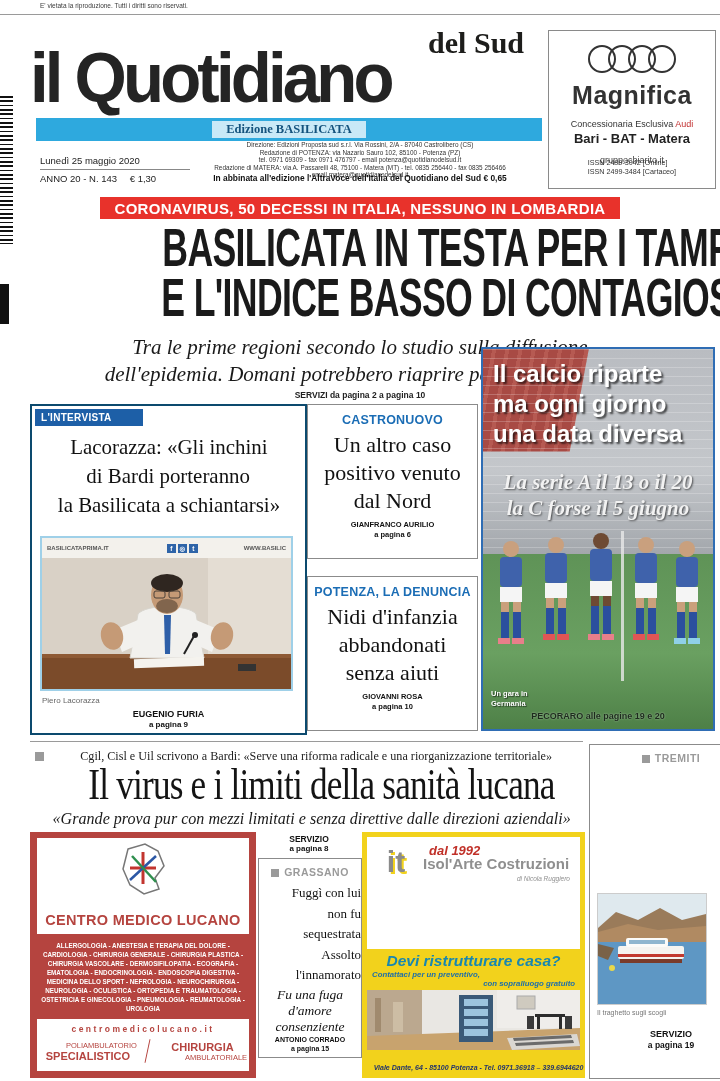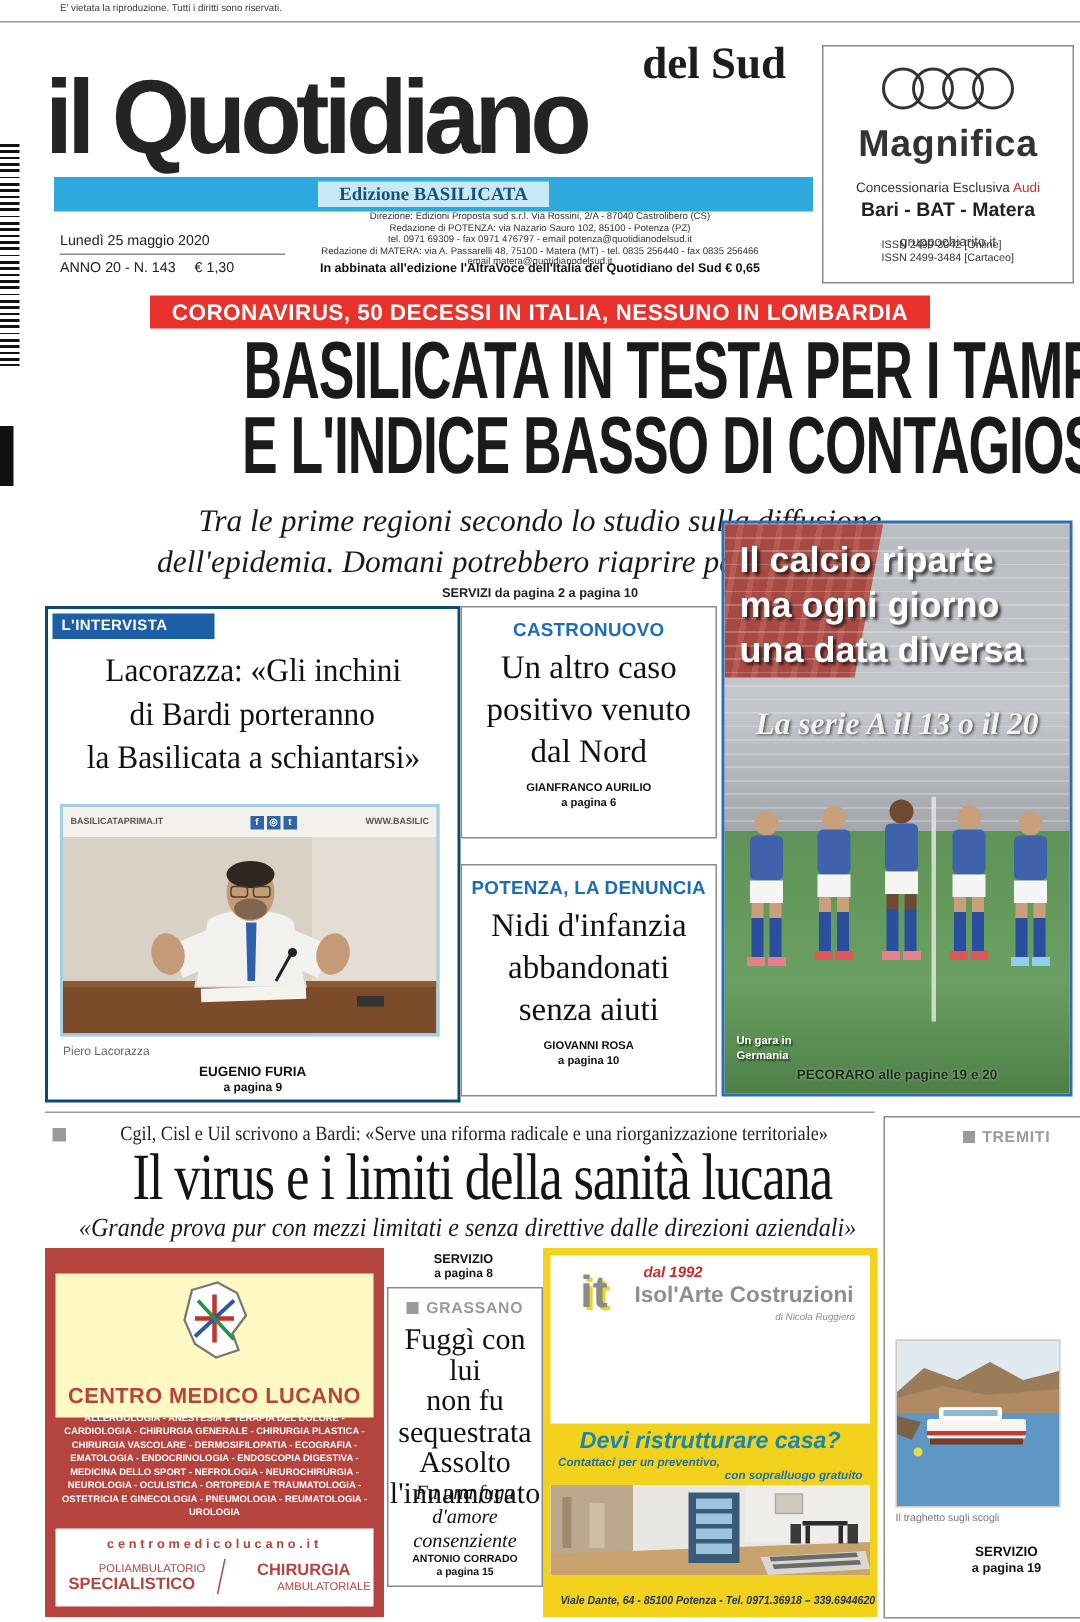--- a/index.html
+++ b/index.html
@@ -114,49 +114,49 @@
   .grey-label .bullet{width:8px;height:8px;margin-right:5px;}
   .trem-headline{position:absolute;left:0;top:24px;width:100%;text-align:center;font-family:"Liberation Serif",serif;
     font-size:18.5px;line-height:24px;color:#111;}
   .trem-photo{position:absolute;left:7px;top:148px;width:110px;height:112px;background:#dfe9ee;overflow:hidden;border:1px solid #ccc;box-sizing:border-box;}
   .trem-caption{position:absolute;left:7px;top:264px;font-size:7px;color:#777;}
   .trem-byline{position:absolute;left:0;top:284px;width:100%;text-align:center;font-size:9px;font-weight:bold;color:#111;}
   .trem-page{position:absolute;left:0;top:295px;width:100%;text-align:center;font-size:8.5px;font-weight:bold;color:#111;}
 
   
   .ad-cml{left:30px;top:832px;width:226px;height:246px;background:#b5443f;}
-  .cml-top{position:absolute;left:7px;top:17px;right:7px;height:96px;background:#fef9c3;text-align:center;}
+  .cml-top{position:absolute;left:7px;top:6px;right:7px;height:96px;background:#ffffff;text-align:center;}
   .cml-name{position:absolute;left:0;bottom:6px;width:100%;font-size:14.5px;font-weight:bold;color:#b5443f;letter-spacing:.3px;}
   .cml-specs{position:absolute;left:9px;top:110px;right:9px;color:#fff;font-size:6.3px;font-weight:bold;line-height:1.42;text-align:center;}
   .cml-bottom{position:absolute;left:7px;bottom:7px;right:7px;height:52px;background:#fff;}
   .cml-web{position:absolute;left:0;top:5px;width:100%;text-align:center;font-size:8.5px;font-weight:bold;color:#b5443f;letter-spacing:2.5px;}
   .cml-cols{position:absolute;left:0;top:20px;width:100%;display:flex;justify-content:center;align-items:center;gap:10px;}
   .cml-col{text-align:center;}
   .cml-col .t1{font-size:7.5px;color:#b5443f;margin-left:27px;}
   .cml-col .t2{font-size:11px;font-weight:bold;color:#b5443f;}
   .cml-vr{width:1px;height:24px;background:#b5443f;transform:rotate(12deg);}
 
   
   .servizio8{left:258px;top:834px;width:102px;text-align:center;}
   .sv8-b{font-size:8.5px;font-weight:bold;color:#111;}
   .sv8-p{font-size:8px;font-weight:bold;color:#111;}
   .box-grassano{left:258px;top:858px;width:102px;height:198px;}
-  .gra-headline{position:absolute;left:0;top:24px;width:100%;text-align:center;font-family:"Liberation Serif",serif;
-    font-size:20px;line-height:20.5px;color:#111;}
+  .gra-headline{position:absolute;left:0;top:24px;width:100%;text-align:right;font-family:"Liberation Serif",serif;
+    font-size:13px;line-height:20.5px;color:#111;}
   .gra-sub{position:absolute;left:0;top:128px;width:100%;text-align:center;font-family:"Liberation Serif",serif;
     font-style:italic;font-size:13.5px;line-height:16px;color:#111;}
   .gra-byline{position:absolute;left:0;top:177px;width:100%;text-align:center;font-size:7px;font-weight:bold;color:#111;}
   .gra-page{position:absolute;left:0;top:186px;width:100%;text-align:center;font-size:7px;font-weight:bold;color:#111;}
 
   
   .ad-iso{left:362px;top:832px;width:223px;height:246px;background:#f2d21c;}
   .iso-top{position:absolute;left:5px;top:5px;right:5px;height:112px;background:#fff;}
   .iso-logo{position:absolute;left:8px;top:8px;width:42px;height:34px;font-weight:800;font-size:30px;line-height:34px;
     color:#8a8a8a;text-align:center;text-shadow:2px 2px 0 #f2d21c;}
-  .iso-since{position:absolute;left:62px;top:6px;font-size:10px;font-weight:bold;font-style:italic;color:#c03028;}
+  .iso-since{position:absolute;left:62px;top:6px;font-size:13px;font-weight:bold;font-style:italic;color:#c03028;}
   .iso-name{position:absolute;left:56px;top:18px;font-size:15px;font-weight:bold;color:#8f8f8f;}
   .iso-owner{position:absolute;right:10px;top:38px;font-size:6.5px;font-style:italic;color:#8f8f8f;}
   .iso-services{position:absolute;left:0;top:54px;width:100%;text-align:center;font-size:8.3px;line-height:11px;font-weight:bold;color:#1b2a5e;}
   .iso-question{position:absolute;left:0;top:120px;width:100%;text-align:center;font-size:15.5px;font-weight:800;
     font-style:italic;color:#1887b0;}
   .iso-cta{position:absolute;left:10px;top:138px;right:10px;font-size:7.8px;font-style:italic;font-weight:bold;color:#1f6fa8;}
   .iso-cta .c2{display:block;text-align:right;}
   .iso-photo{position:absolute;left:5px;top:158px;right:5px;height:60px;background:#e9e7e3;overflow:hidden;}
   .iso-address{position:absolute;left:0;top:224px;width:100%;text-align:center;}
   .iso-address .nowrap{font-size:7.8px;font-weight:bold;font-style:italic;color:#23356b;transform:scaleX(.9);transform-origin:center;}
@@ -360,20 +360,21 @@
           <rect x="205" y="107" width="12" height="6" fill="#8fd0e8"></rect>
       </g>
     </svg>
     <div class="cal-headline">
       <span>Il calcio riparte</span><br>
       <span>ma ogni giorno</span><br>
       <span>una data diversa</span>
     </div>
     <div class="cal-sub">
       <span>La serie A il 13 o il 20</span><br>
+      <span>la C forse il 5 giugno</span>
     </div>
     <div class="cal-caption">
       <span>Un gara in</span><br>
       <span>Germania</span>
     </div>
     <div class="cal-byline">PECORARO alle pagine 19 e 20</div>
   </div>
 
   <div class="abs divider-mid"></div>
 

